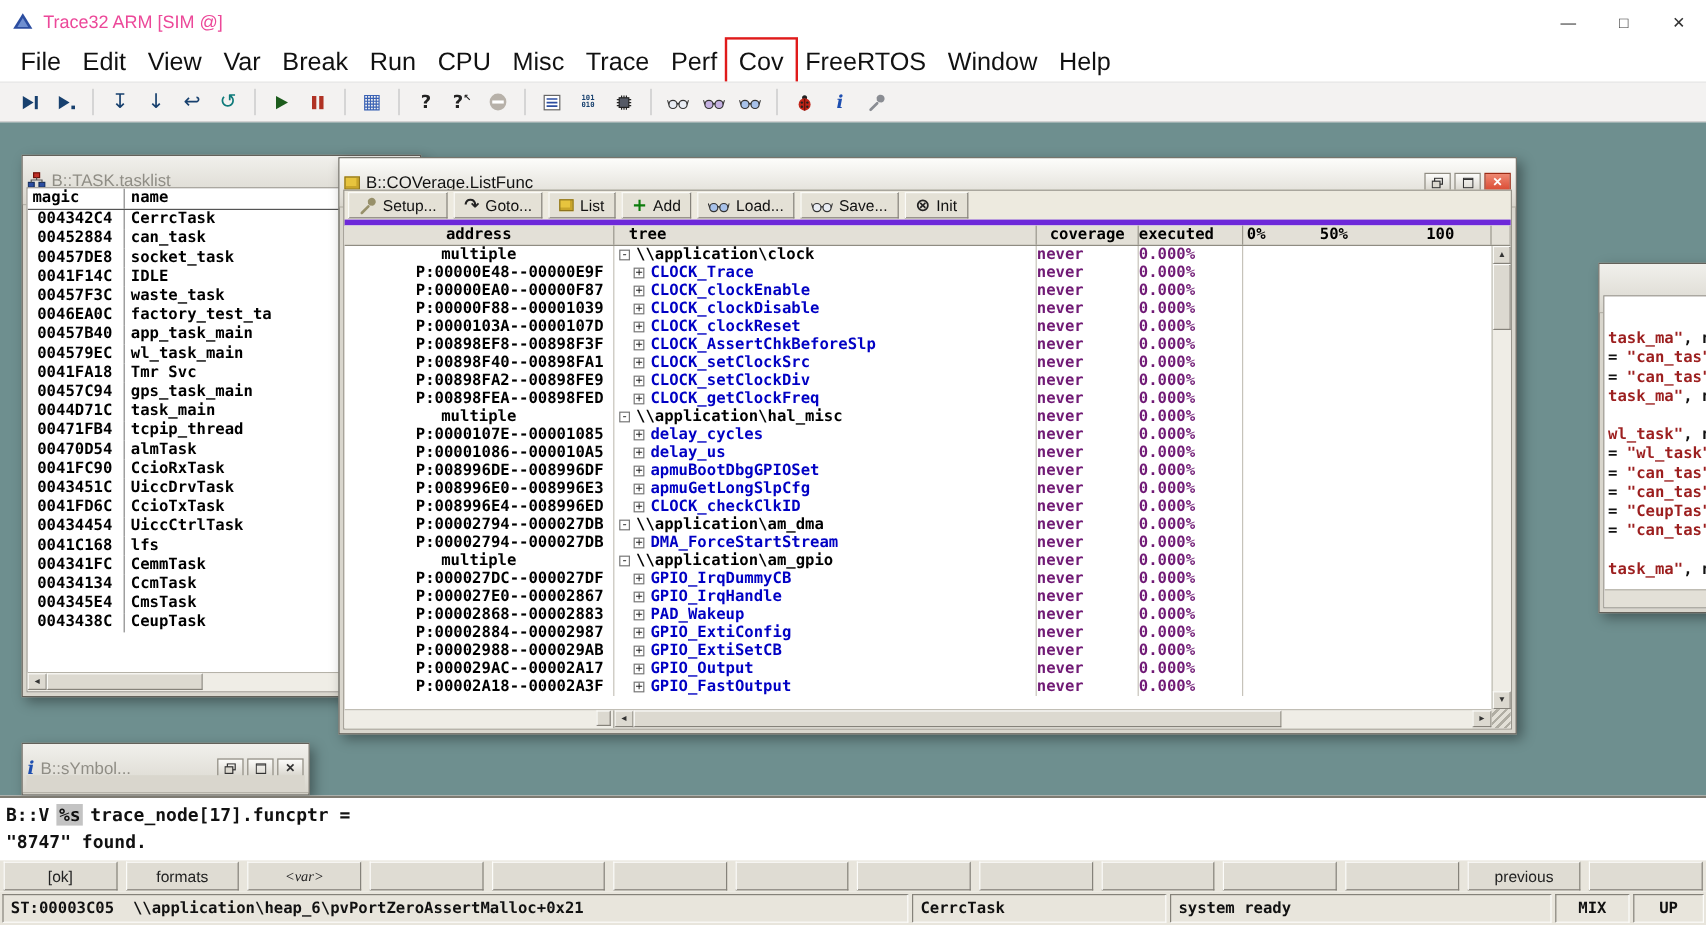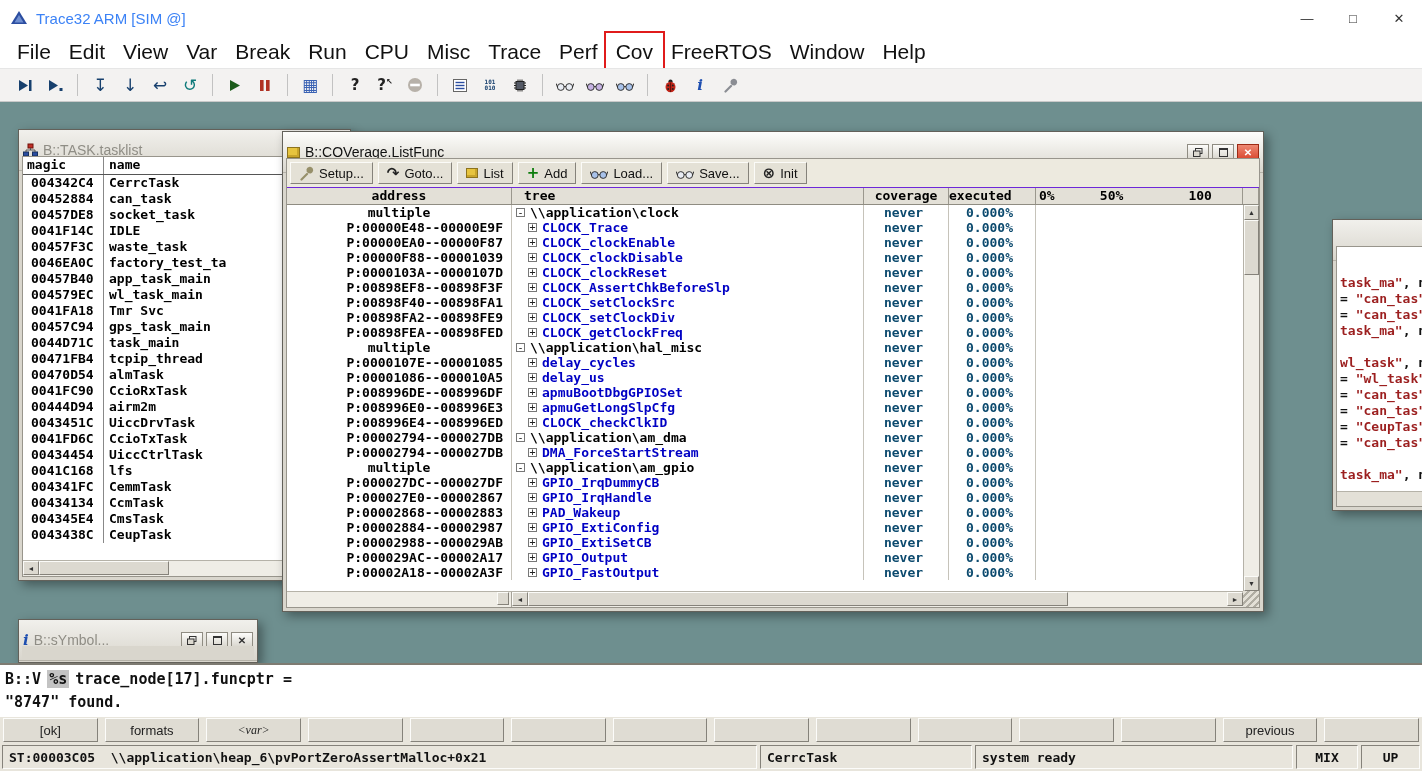--- a/index.html
+++ b/index.html
@@ -1,21 +1,21 @@
 <!DOCTYPE html>
 <html><head>
 <meta charset="utf-8">
 <style>
 *{box-sizing:border-box;margin:0;padding:0}
 html,body{width:1422px;height:771px;overflow:hidden}
 body{font-family:"Liberation Sans",sans-serif;background:#fff;position:relative}
 
 
 .titlebar{position:absolute;top:0;left:0;right:0;height:36px;background:#fff;display:flex;align-items:center;padding-left:10px;gap:8px}
-.title{font-size:15px;color:#3b82f6}
+.title{font-size:15px;color:#ec4899}
 .wincontrols{margin-left:auto;display:flex;height:100%}
 .winctl{width:46px;height:100%;display:flex;align-items:center;justify-content:center;font-size:13px;color:#333}
 .menubar{position:absolute;top:36px;left:0;right:0;height:32px;background:#fff;display:flex;align-items:center;padding-left:8px;font-size:21px}
 .menu-item{padding:6px 9px;color:#111}
 .menu-item.highlighted{outline:2px solid #e01b1b;outline-offset:1px}
 .toolbar{position:absolute;top:68px;left:0;right:0;height:34px;background:#f3f2f1;border-top:1px solid #e6e6e6;border-bottom:1px solid #c9c9c9;display:flex;align-items:center;padding-left:10px}
 .tb-btn{width:30px;height:27px;display:flex;align-items:center;justify-content:center}
 .tb-sep{width:1px;height:22px;background:#c2c2c2;margin:0 7px}
 .icon{display:inline-flex;align-items:center;justify-content:center}
 
@@ -56,21 +56,21 @@
 .tl-row{display:grid;grid-template-columns:80px 1fr;height:16px;line-height:16px;font:bold 13px "DejaVu Sans Mono",monospace;color:#000}
 .tl-magic{padding-left:8px}
 .tl-name{border-left:1px solid #888;padding-left:5px}
 .tl-hscroll{position:absolute;left:0;right:0;bottom:0;height:16px;display:flex;background:#efede6;border-top:1px solid #b5b2a8}
 .tl-hscroll .sb-thumb{flex:0 0 130px}
 .tl-hscroll .sb-track{flex:1}
 
 
 .coverage-window{left:282px;top:29px;width:982px;height:481px;z-index:3}
 .coverage-window .t32-body{background:#edeadf}
-.cov-toolbar{height:29px;display:flex;align-items:center;gap:5px;padding:0 3px;border-bottom:1px solid #6d28d9}
+.cov-toolbar{height:29px;display:flex;align-items:center;gap:5px;padding:0 3px;border-bottom:5px solid #6d28d9}
 .cov-btn{height:22px;display:flex;align-items:center;gap:5px;padding:0 8px;background:#e4e1d6;border:1px solid;border-color:#fbfbf8 #85827a #85827a #fbfbf8;font-size:13px;color:#111}
 .cov-main{position:absolute;top:29px;left:0;right:0;bottom:0;background:#fff}
 .cov-header{display:grid;grid-template-columns:225px 352px 85px 87px 1fr 16px;height:17px;line-height:16px;background:#e3e0d7;border-bottom:1px solid #8f8c82;font:bold 13px "DejaVu Sans Mono",monospace;color:#000}
 .cov-header>span{border-right:1px solid #9a978d;overflow:hidden}
 .h-addr{text-align:center}
 .h-tree{padding-left:12px}
 .h-cov{text-align:center}
 .h-exec{text-align:left;padding-right:4px}
 .h-pct{position:relative}
 .h-pct span{position:absolute;top:0}
@@ -79,21 +79,21 @@
 .cov-row{display:grid;grid-template-columns:225px 352px 85px 87px 1fr;height:15px;line-height:15px;font:bold 13px "DejaVu Sans Mono",monospace}
 .cov-row>span{border-right:1px solid #c6c3ba;overflow:hidden;white-space:pre}
 .cov-row>span:last-child{border-right:none}
 .cov-addr{text-align:right;padding-right:8px;color:#000}
 .cov-addr.center{text-align:center;padding-right:0}
 .cov-tree{display:flex;align-items:center;gap:5px;padding-left:4px}
 .cov-tree.leaf{padding-left:16px}
 .treebox{flex:0 0 9px;width:9px;height:9px;border:1px solid #777;background:#fff;font:10px/7px "DejaVu Sans Mono",monospace;text-align:center;color:#222}
 .fn{color:#0000c4}
 .grp{color:#000}
-.cov-cov,.cov-exec{text-align:center;padding-right:5px;color:#0c4a6e}
+.cov-cov,.cov-exec{text-align:left;padding-right:5px;color:#701a75}
 .cov-vscroll{position:absolute;top:17px;right:0;width:16px;bottom:16px;display:flex;flex-direction:column;background:#efede6;border-left:1px solid #b5b2a8}
 .cov-vscroll .sb-btn{flex:0 0 15px;width:15px}
 .cov-vscroll .sb-thumb{flex:0 0 55px;width:15px}
 .cov-vscroll .sb-track{flex:1}
 .cov-hscroll{position:absolute;left:0;right:16px;bottom:0;height:16px;display:flex;background:#efede6;border-top:1px solid #b5b2a8}
 .addr-scroll{flex:0 0 225px;position:relative;background:#efede6;border-right:1px solid #a5a298}
 .addr-thumb{position:absolute;right:2px;top:0;width:12px;height:13px}
 .main-thumb{flex:0 0 540px}
 .cov-hscroll .sb-track{flex:1}
 .cov-corner{position:absolute;right:0;bottom:0;width:16px;height:16px;background:#e3e0d7;background-image:repeating-linear-gradient(135deg,transparent 0 3px,#b0ada3 3px 5px)}
@@ -410,24 +410,20 @@
           </div>
           <div class="tl-row">
             <span class="tl-magic">00470D54</span>
             <span class="tl-name">almTask</span>
           </div>
           <div class="tl-row">
             <span class="tl-magic">0041FC90</span>
             <span class="tl-name">CcioRxTask</span>
           </div>
           <div class="tl-row">
-            <span class="tl-magic">00444D94</span>
-            <span class="tl-name">airm2m</span>
-          </div>
-          <div class="tl-row">
             <span class="tl-magic">0043451C</span>
             <span class="tl-name">UiccDrvTask</span>
           </div>
           <div class="tl-row">
             <span class="tl-magic">0041FD6C</span>
             <span class="tl-name">CcioTxTask</span>
           </div>
           <div class="tl-row">
             <span class="tl-magic">00434454</span>
             <span class="tl-name">UiccCtrlTask</span>

